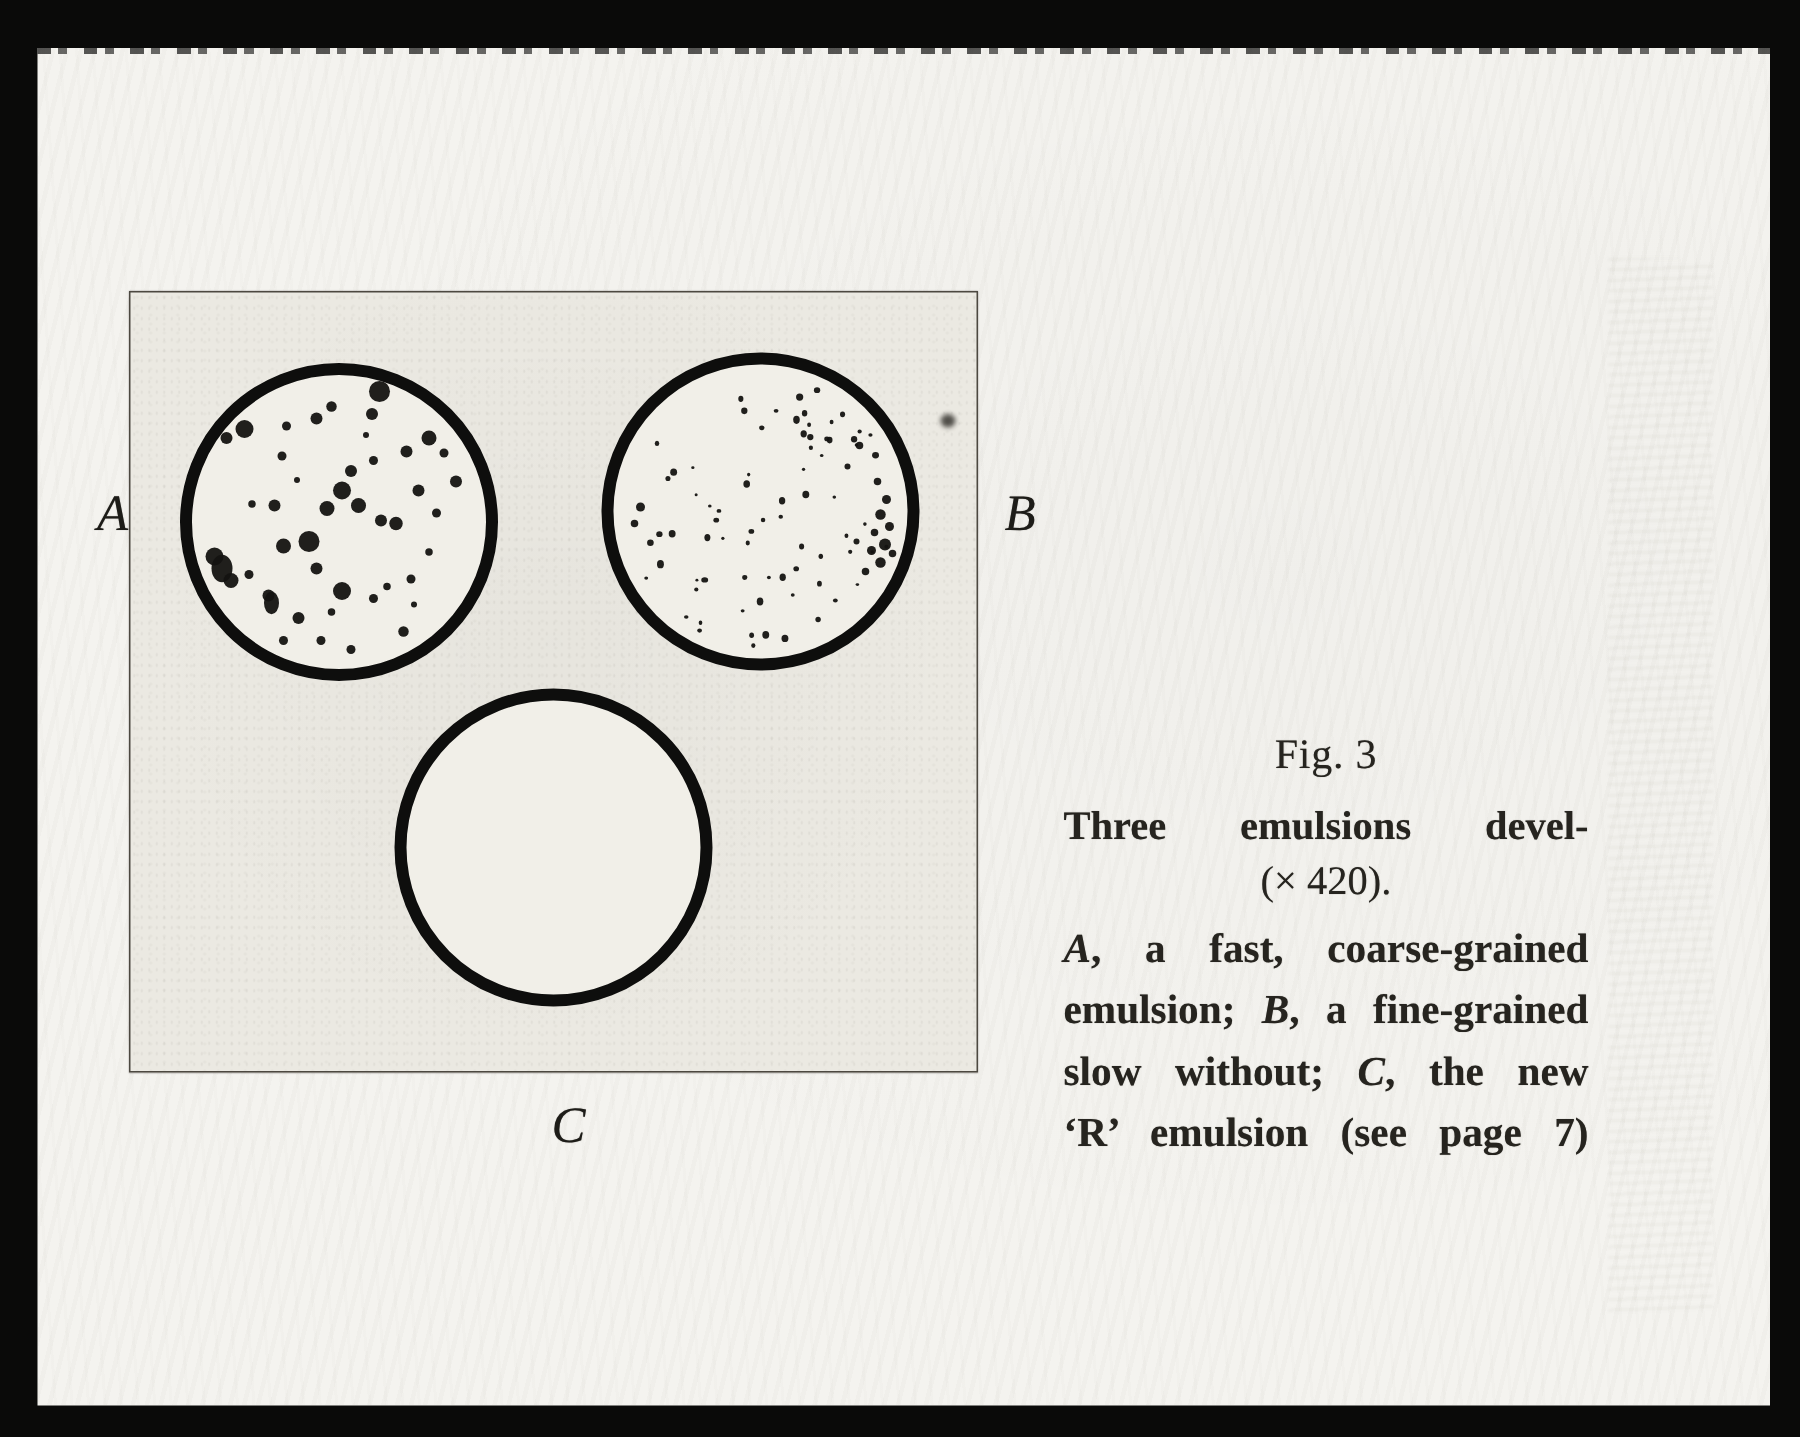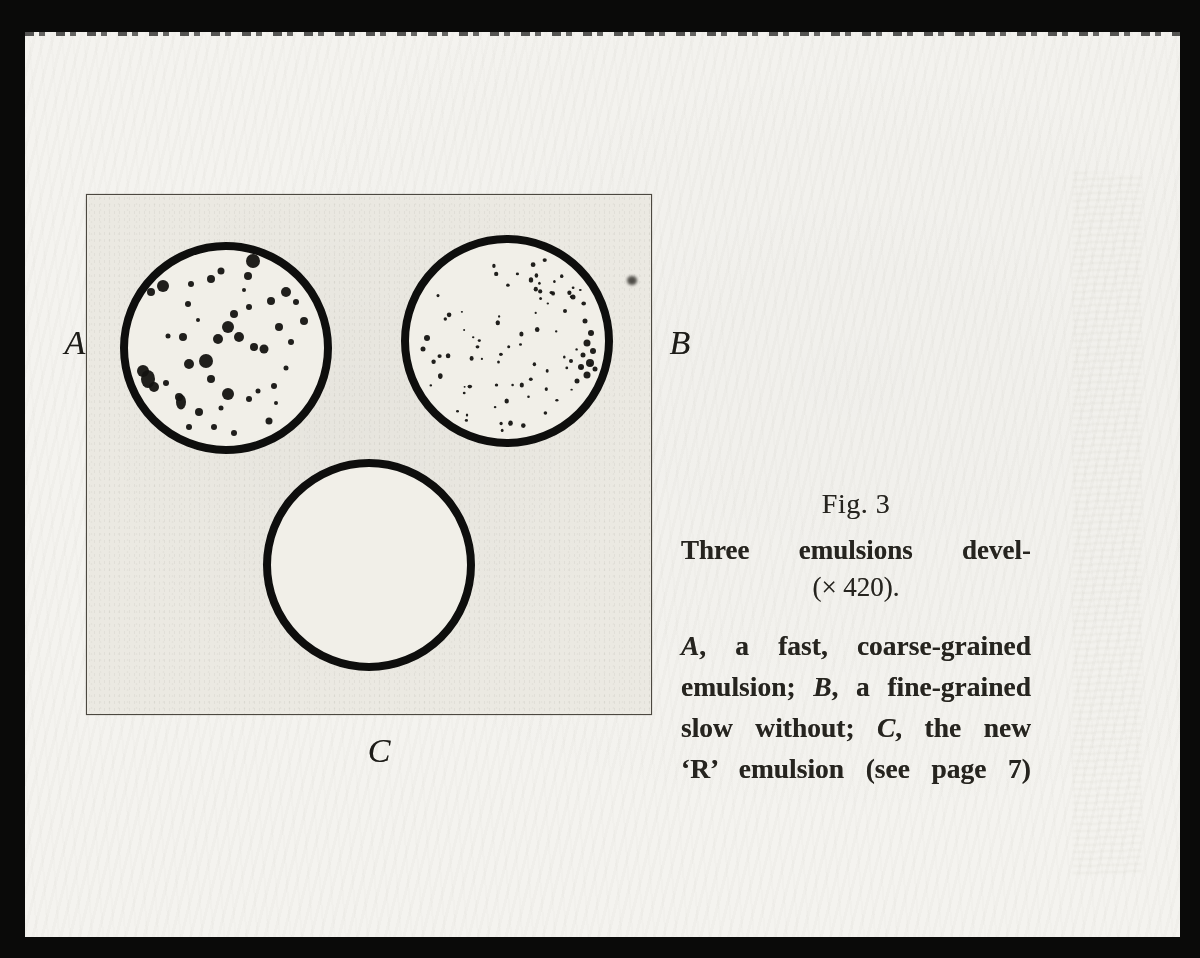--- a/index.html
+++ b/index.html
@@ -55,29 +55,29 @@
   .circ-label{
     position:absolute;width:44px;text-align:center;
     font-style:italic;font-size:34px;line-height:38px;color:#1d1c18;
     text-shadow:0 0 .6px rgba(40,38,32,.55);
   }
   #label-a{left:28px;top:292px;}
   #label-b{left:633px;top:292px;}
   #label-c{left:332px;top:700px;}
   
   .caption{
-    position:absolute;left:656px;top:452px;width:350px;
+    position:absolute;left:684px;top:452px;width:350px;
     color:#26241f;text-shadow:0 0 .6px rgba(40,38,30,.5);
   }
   .cap-title{
     text-align:center;font-size:28px;line-height:40px;
     letter-spacing:.5px;margin-bottom:8px;
   }
   .cap-para{}
-  .para2{margin-top:19px;}
+  .para2{margin-top:5px;}
   .cap-line{font-size:27px;line-height:37px;text-align:center;white-space:normal;}
   .para2 .cap-line{font-size:27.5px;line-height:41px;}
   .cap-line.jl{text-align:justify;text-align-last:justify;font-weight:bold;}
   .cap-line .it{font-style:italic;}
 </style>
 </head>
 <body>
 
 <div class="slide">
 

